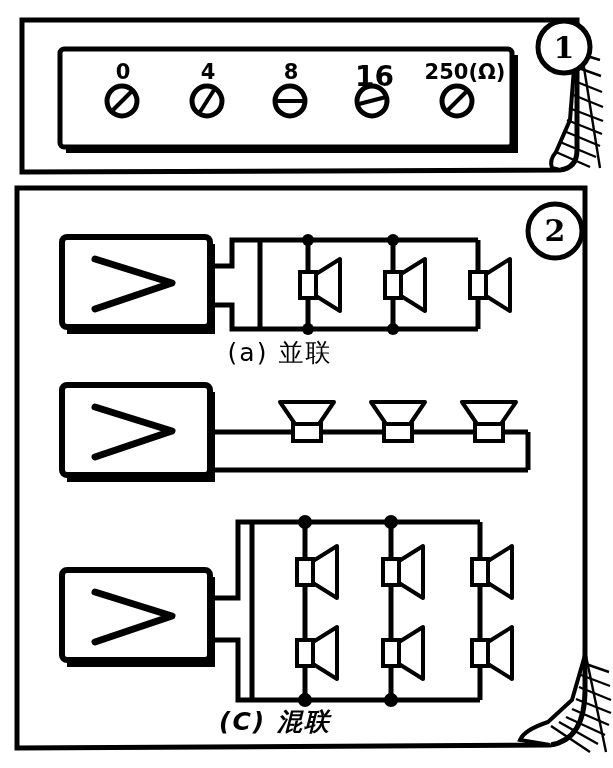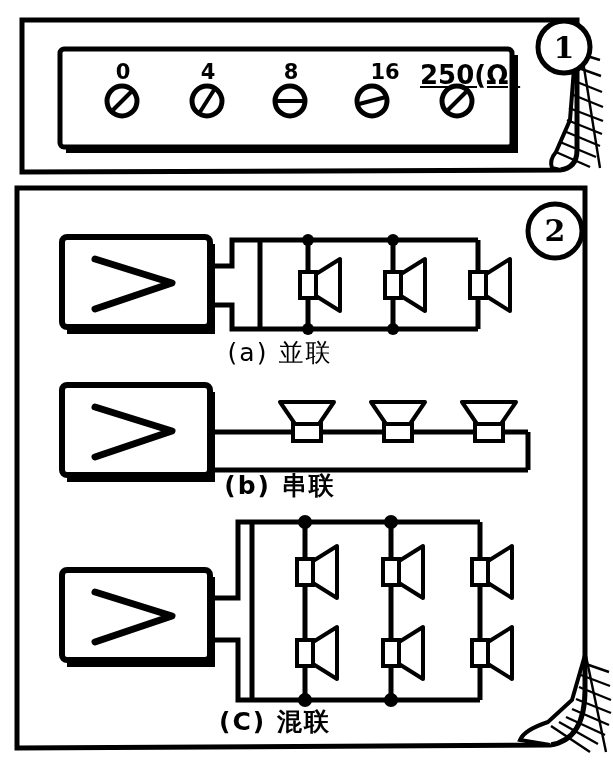--- a/index.html
+++ b/index.html
@@ -201,23 +201,22 @@
 
       <g>
         <circle cx="555" cy="231" r="27" fill="#fff" stroke="#000" stroke-width="5"></circle>
       </g>
     </g>
   </svg>
 
   <div class="t" style="position:absolute;left:108px;top:60px;width:30px;text-align:center;font-size:21px;font-weight:bold;">0</div>
   <div class="t" style="position:absolute;left:193px;top:60px;width:30px;text-align:center;font-size:21px;font-weight:bold;">4</div>
   <div class="t" style="position:absolute;left:276px;top:60px;width:30px;text-align:center;font-size:21px;font-weight:bold;">8</div>
-  <div class="t" style="position:absolute;left:367px;top:60px;width:36px;text-align:center;font-size:21px;font-weight:bold;">16</div>
-  <div class="t" style="position:absolute;left:420px;top:60px;width:90px;text-align:left;font-size:26px;font-weight:bold;text-decoration:underline;">250(Ω)</div>
+  <div class="t" style="position:absolute;left:355px;top:60px;width:36px;text-align:center;font-size:28px;font-weight:bold;">16</div>
+  <div class="t" style="position:absolute;left:420px;top:60px;width:90px;text-align:center;font-size:21px;font-weight:bold;">250(Ω)</div>
 
   <div style="position:absolute;left:538px;top:30px;width:52px;text-align:center;font-size:30px;font-weight:bold;font-family:'DejaVu Serif','Liberation Serif',serif;">1</div>
   <div style="position:absolute;left:529px;top:213px;width:52px;text-align:center;font-size:30px;font-weight:bold;font-family:'DejaVu Serif','Liberation Serif',serif;">2</div>
 
   <div style="position:absolute;left:150px;top:336px;width:260px;text-align:center;font-size:25px;font-weight:normal;letter-spacing:2px;">(a) 並联</div>
-  <div style="position:absolute;left:150px;top:469px;width:260px;text-align:center;font-size:25px;font-weight:bold;letter-spacing:2px;">(b) 串联</div>
-  <div style="position:absolute;left:145px;top:705px;width:260px;text-align:center;font-size:25px;font-weight:bold;letter-spacing:2px;">(C) 混联</div>
+  <div style="position:absolute;left:145px;top:705px;width:260px;text-align:center;font-size:25px;font-weight:bold;letter-spacing:2px;font-style:italic;">(C) 混联</div>
 
 </div>
 
 </body></html>

